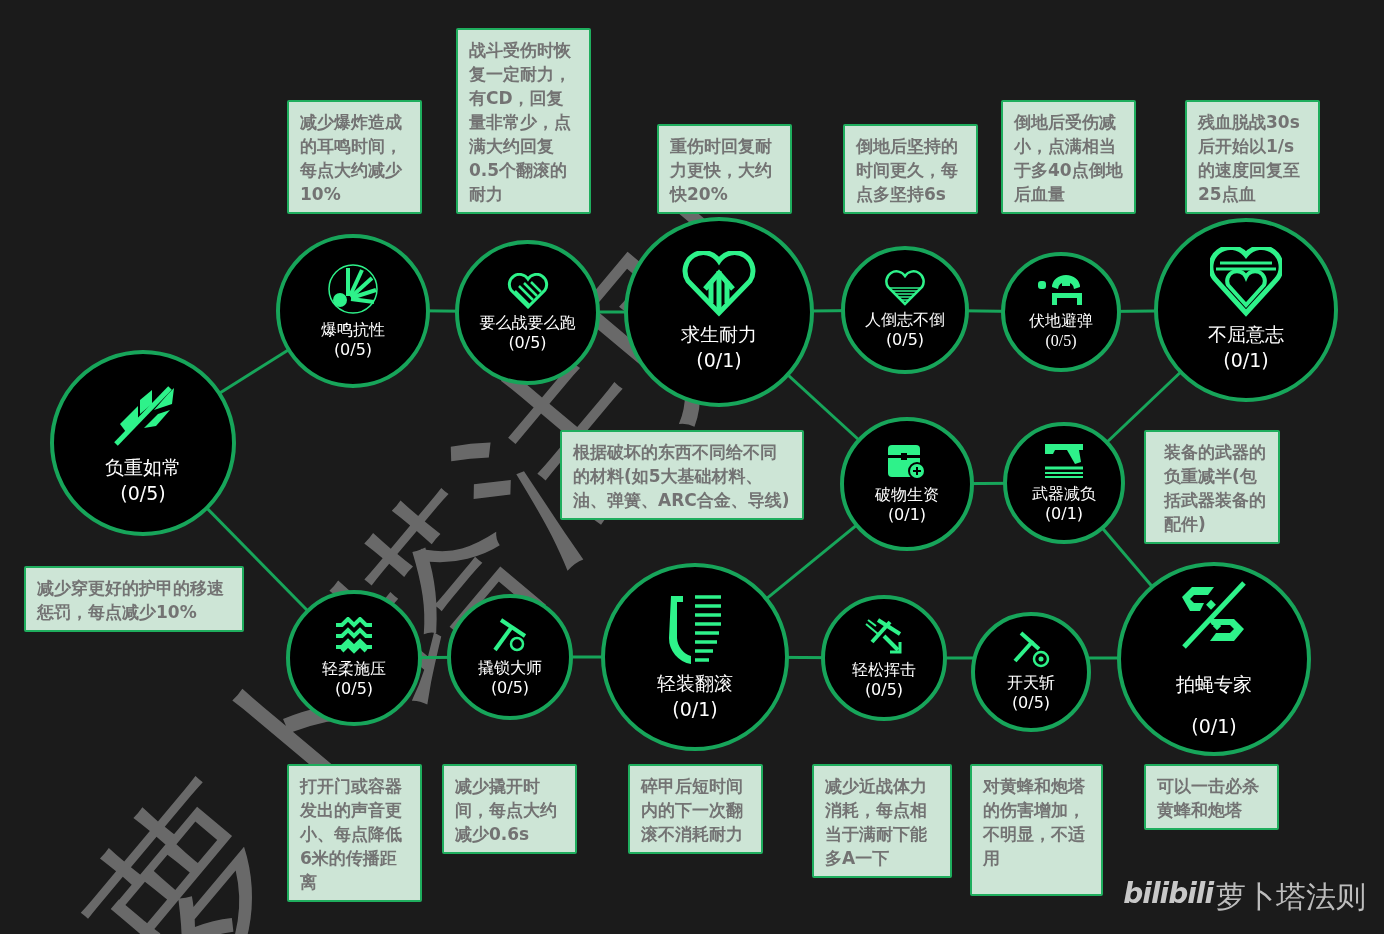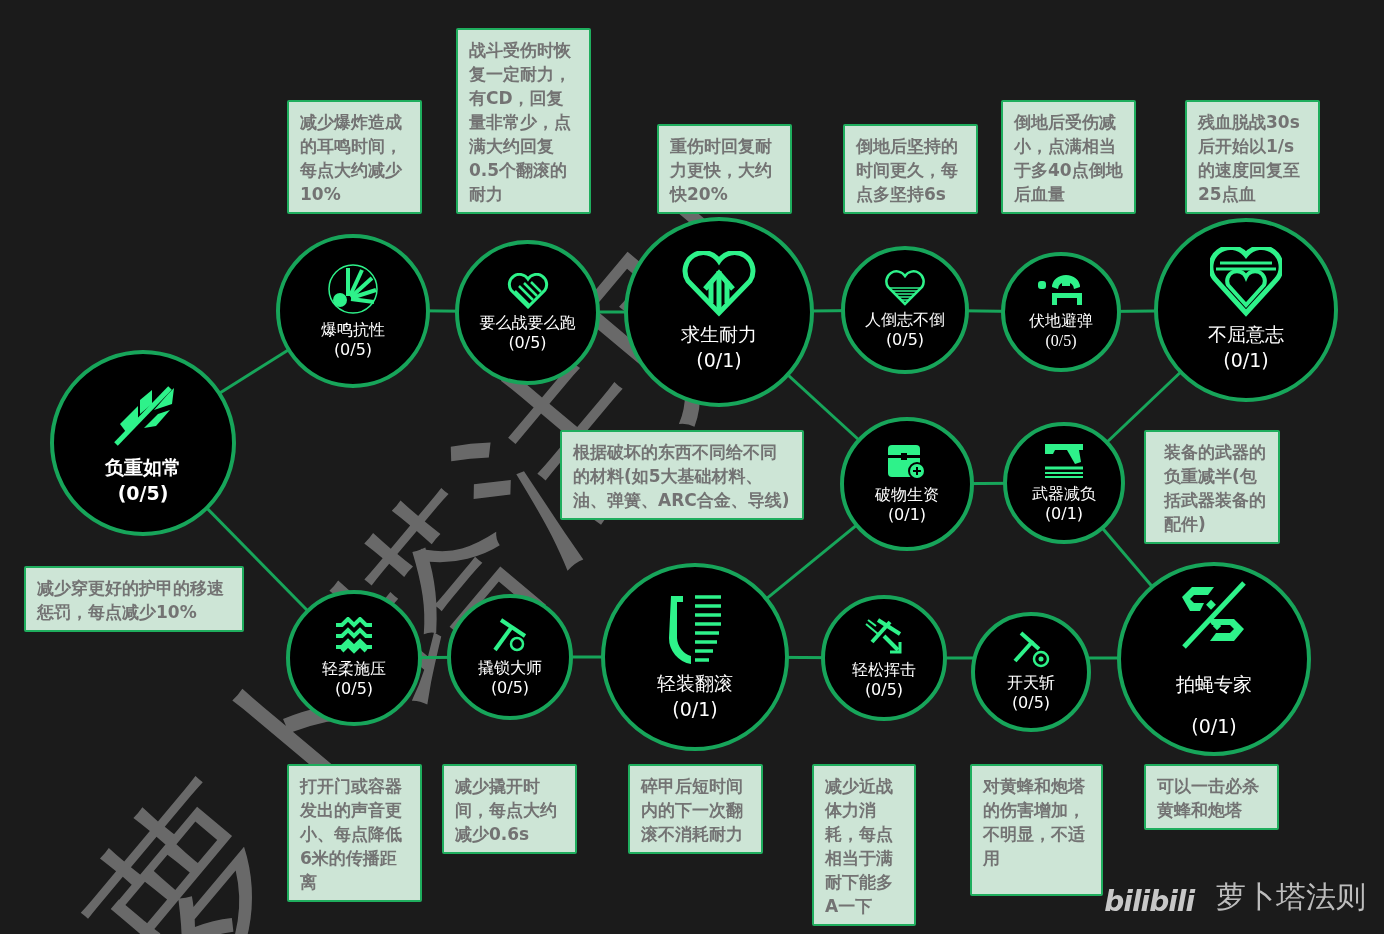--- a/index.html
+++ b/index.html
@@ -8,24 +8,24 @@
   .watermark { position:absolute; left:0; top:0; width:1384px; height:934px; pointer-events:none; }
   .watermark span { position:absolute; font-family:"DejaVu Serif","Liberation Serif",serif; color:#6e6e6e;
                     font-size:190px; white-space:nowrap; transform-origin:left top; line-height:1; }
   svg.links { position:absolute; left:0; top:0; }
   .node { position:absolute; border-radius:50%; background:#000; border:4px solid #17a55a; box-sizing:border-box;
           display:flex; flex-direction:column; align-items:center; justify-content:center; color:#fff; text-align:center; }
   .node .icon { display:block; }
   .node .name { font-size:16px; line-height:20px; margin-top:4px; }
   .node .lvl { font-size:16px; line-height:20px; }
   .node.big .name, .node.big .lvl { font-size:19px; line-height:26px; }
-  .node.root .name, .node.root .lvl { font-size:19px; line-height:26px; font-weight:bold; }
+  .node.root .name, .node.root .lvl { font-size:19px; line-height:26px; font-weight:normal; }
   .tip { position:absolute; background:#cde5d6; border:2.5px solid #1fae5e; box-sizing:border-box;
          color:#737373; font-weight:bold; font-size:17px; line-height:24px; padding:8px 10px 6px 11px; border-radius:2px; }
-  .logo { position:absolute; right:18px; bottom:16px; color:#bdbdbd; font-size:30px; display:flex; align-items:flex-end; gap:22px; }
+  .logo { position:absolute; right:18px; bottom:16px; color:#bdbdbd; font-size:30px; display:flex; align-items:flex-start; gap:3px; }
   .logo .bili { font-family:"DejaVu Sans","Liberation Sans",sans-serif; font-weight:bold; font-size:28px; color:#c8c8c8; letter-spacing:-1px; font-style:italic; }
 </style>
 </head>
 <body>
 
 <div class="watermark">
   <span style="left:60px; top:900px; transform:rotate(-50deg); opacity:0.95;">萝卜塔法则</span>
 </div>
 
 <svg class="links" width="1384" height="934">
@@ -55,21 +55,21 @@
 <div class="tip" style="left:657px; top:124px; width:135px;"><span>重伤时回复耐力更快，大约快20%</span></div>
 <div class="tip" style="left:843px; top:124px; width:135px;"><span>倒地后坚持的时间更久，每点多坚持6s</span></div>
 <div class="tip" style="left:1001px; top:100px; width:135px;"><span>倒地后受伤减小，点满相当于多40点倒地后血量</span></div>
 <div class="tip" style="left:1185px; top:100px; width:135px;"><span>残血脱战30s后开始以1/s的速度回复至25点血</span></div>
 <div class="tip" style="left:24px; top:566px; width:220px;"><span>减少穿更好的护甲的移速惩罚，每点减少10%</span></div>
 <div class="tip" style="left:560px; top:430px; width:244px;"><span>根据破坏的东西不同给不同的材料(如5大基础材料、油、弹簧、ARC合金、导线)</span></div>
 <div class="tip" style="left:1144px; top:430px; width:136px;padding-left:18px;"><span>装备的武器的负重减半(包括武器装备的配件)</span></div>
 <div class="tip" style="left:287px; top:764px; width:135px;"><span>打开门或容器发出的声音更小、每点降低6米的传播距离</span></div>
 <div class="tip" style="left:442px; top:764px; width:135px;"><span>减少撬开时间，每点大约减少0.6s</span></div>
 <div class="tip" style="left:628px; top:764px; width:135px;"><span>碎甲后短时间内的下一次翻滚不消耗耐力</span></div>
-<div class="tip" style="left:812px; top:764px; width:104px;"><span>减少近战体力消耗，每点相当于满耐下能多A一下</span></div>
+<div class="tip" style="left:812px; top:764px; width:140px;"><span>减少近战体力消耗，每点相当于满耐下能多A一下</span></div>
 <div class="tip" style="left:970px; top:764px; width:133px; height:132px;"><span>对黄蜂和炮塔的伤害增加，不明显，不适用</span></div>
 <div class="tip" style="left:1144px; top:764px; width:135px;"><span>可以一击必杀黄蜂和炮塔</span></div>
 
 <div class="node root" style="left:50px; top:350px; width:186px; height:186px;">
   <svg class="icon" width="70" height="70" viewBox="0 0 70 70">
     <g fill="#2ef28a">
         <polygon points="12,44 30,26 30,40 18,52"></polygon>
         <polygon points="32,20 44,10 44,24 32,34"></polygon>
         <polygon points="36,48 50,34 62,30 48,46"></polygon>
         <polygon points="46,30 60,14 66,8 64,24"></polygon>

